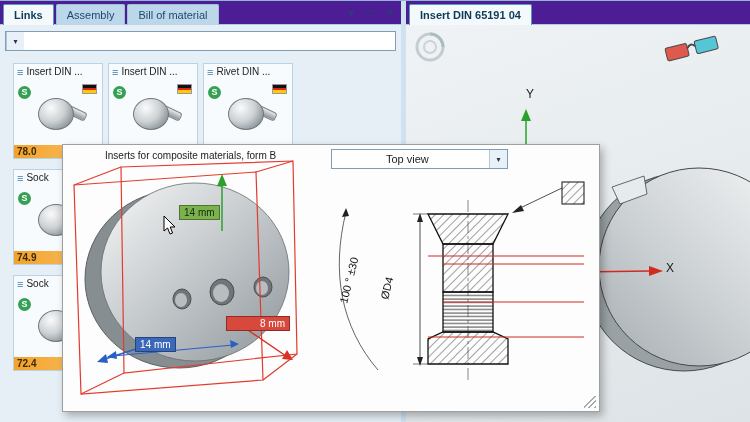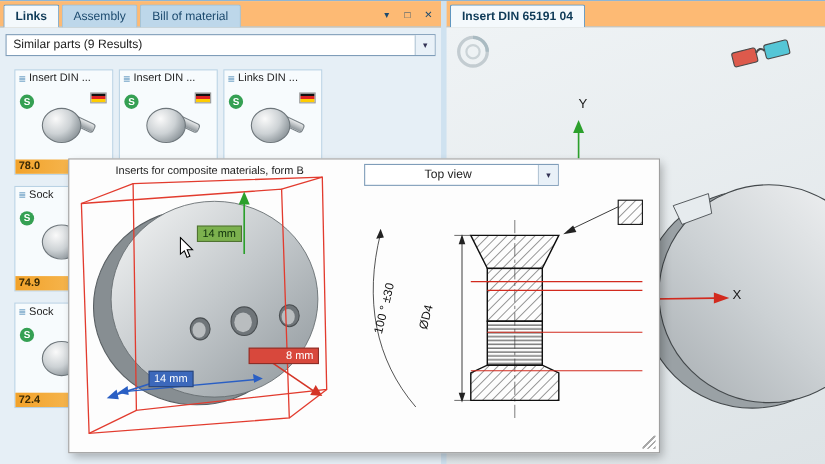--- a/index.html
+++ b/index.html
@@ -2,21 +2,21 @@
 <html><head>
 <meta charset="utf-8">
 <style>
   * { box-sizing: border-box; margin: 0; padding: 0; }
   body { font-family: "Liberation Sans", sans-serif; background:#fff; }
   .app { position:relative; width:750px; height:422px; overflow:hidden;
          background:#dce9f3; border-top:1px solid #8fb6d4; }
 
   
   .left-panel { position:absolute; left:0; top:0; width:401px; height:422px; background:#e6eff6; }
-  .tabbar { position:absolute; left:0; top:0; right:0; height:24px; background:#fdba74;
+  .tabbar { position:absolute; left:0; top:0; right:0; height:24px; background:#4c1d95;
             display:flex; align-items:flex-start; padding:3px 2px 0 3px; border-bottom:1px solid #aecbdf; }
   .tab { height:21px; line-height:20px; padding:0 10px; font-size:11px; color:#1c4a6e;
          background:#bdd7ea; border:1px solid #9ec0d8; border-bottom:none; margin-right:2px;
          border-radius:2px 2px 0 0; white-space:nowrap; }
   .tab.active { background:#f4f9fc; color:#0e3a57; border-color:#5f96c0; font-weight:bold; }
   .winbtns { position:absolute; right:4px; top:5px; display:flex; gap:4px; }
   .wbtn { width:15px; height:15px; font-size:9px; line-height:14px; text-align:center; color:#1c4a6e; }
 
   .results-dd, .view-dd { background:#fff; border:1px solid #7f9db9; font-size:11px; color:#222;
             display:flex; align-items:center; height:20px; }
@@ -79,21 +79,20 @@
       <div class="tab">Assembly</div>
       <div class="tab">Bill of material</div>
     </div>
     <div class="winbtns">
       <div class="wbtn">▾</div>
       <div class="wbtn">□</div>
       <div class="wbtn">✕</div>
     </div>
 
     <div class="results-dd">
-      <div class="dd-txt">Similar parts (9 Results)</div>
       <div class="dd-arrow">▾</div>
     </div>
 
     <div class="card" style="left:13px;top:62px">
       <div class="card-head">
           <span class="menu-ico">≡</span>
           <span class="card-title">Insert DIN ...</span>
         </div>
       <span class="sbadge">S</span>
       <span class="flag"></span>
@@ -112,21 +111,21 @@
       <span class="flag"></span>
       <div class="thumb">
           <i class="stem"></i>
           <i class="disc"></i>
         </div>
       <div class="value-bar"></div>
     </div>
     <div class="card" style="left:203px;top:62px">
       <div class="card-head">
           <span class="menu-ico">≡</span>
-          <span class="card-title">Links DIN ...</span>
+          <span class="card-title">Rivet DIN ...</span>
         </div>
       <span class="sbadge">S</span>
       <span class="flag"></span>
       <div class="thumb">
           <i class="stem"></i>
           <i class="disc"></i>
         </div>
       <div class="value-bar"></div>
     </div>
 

